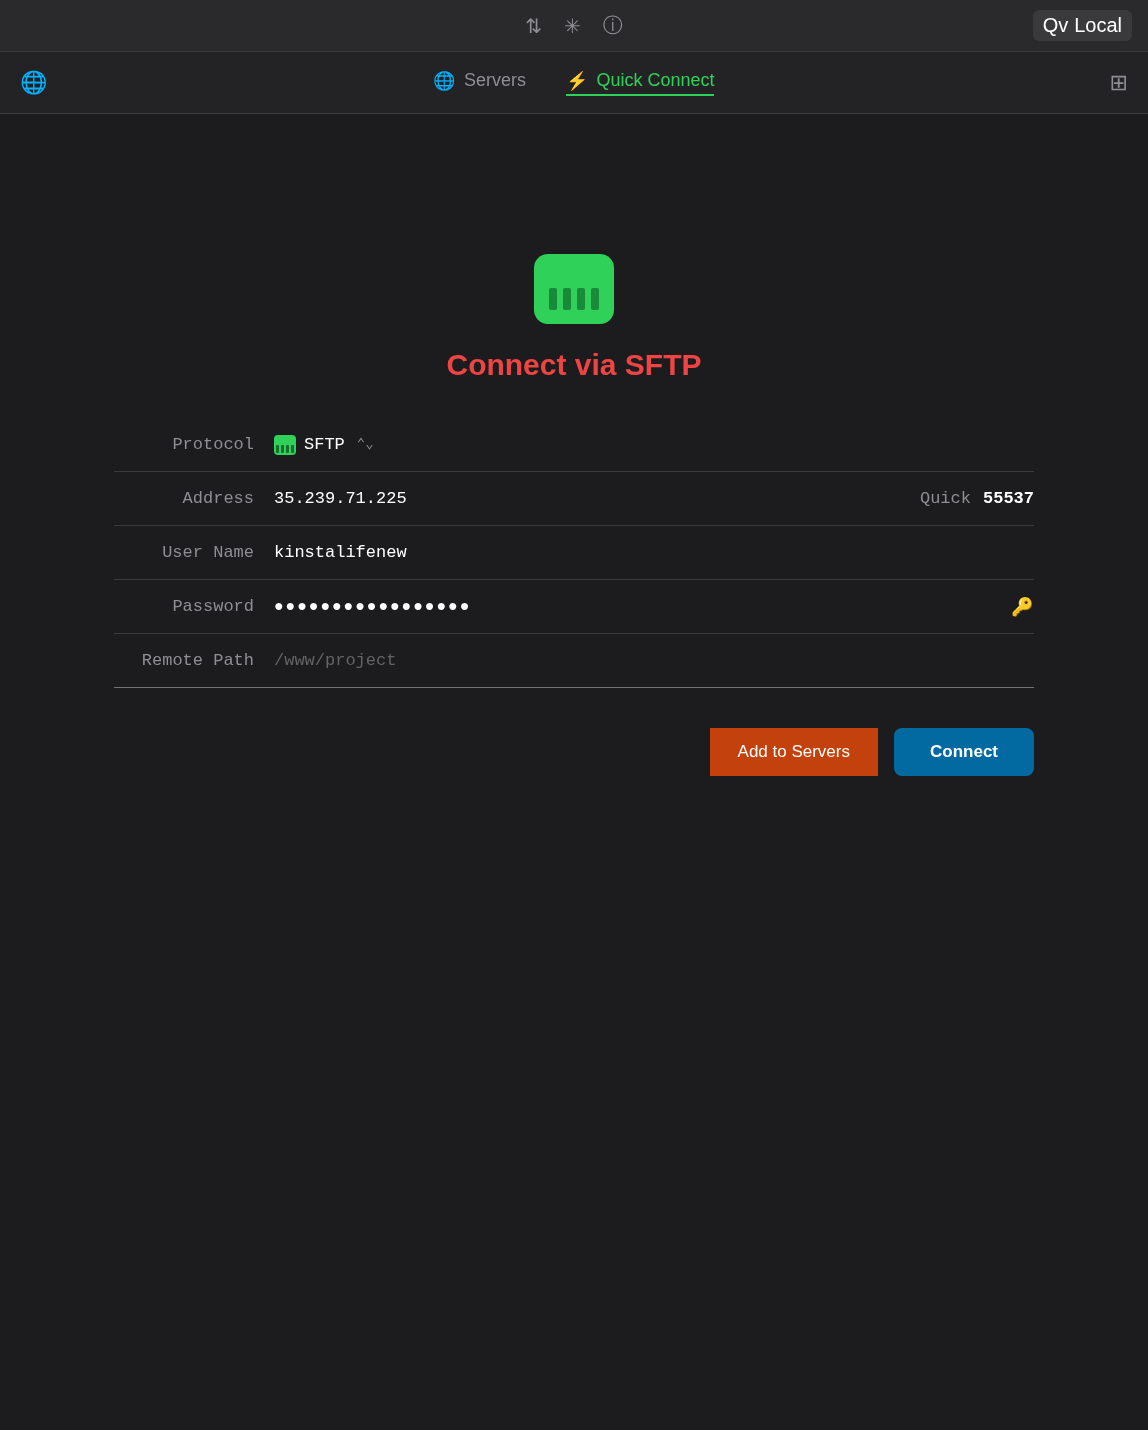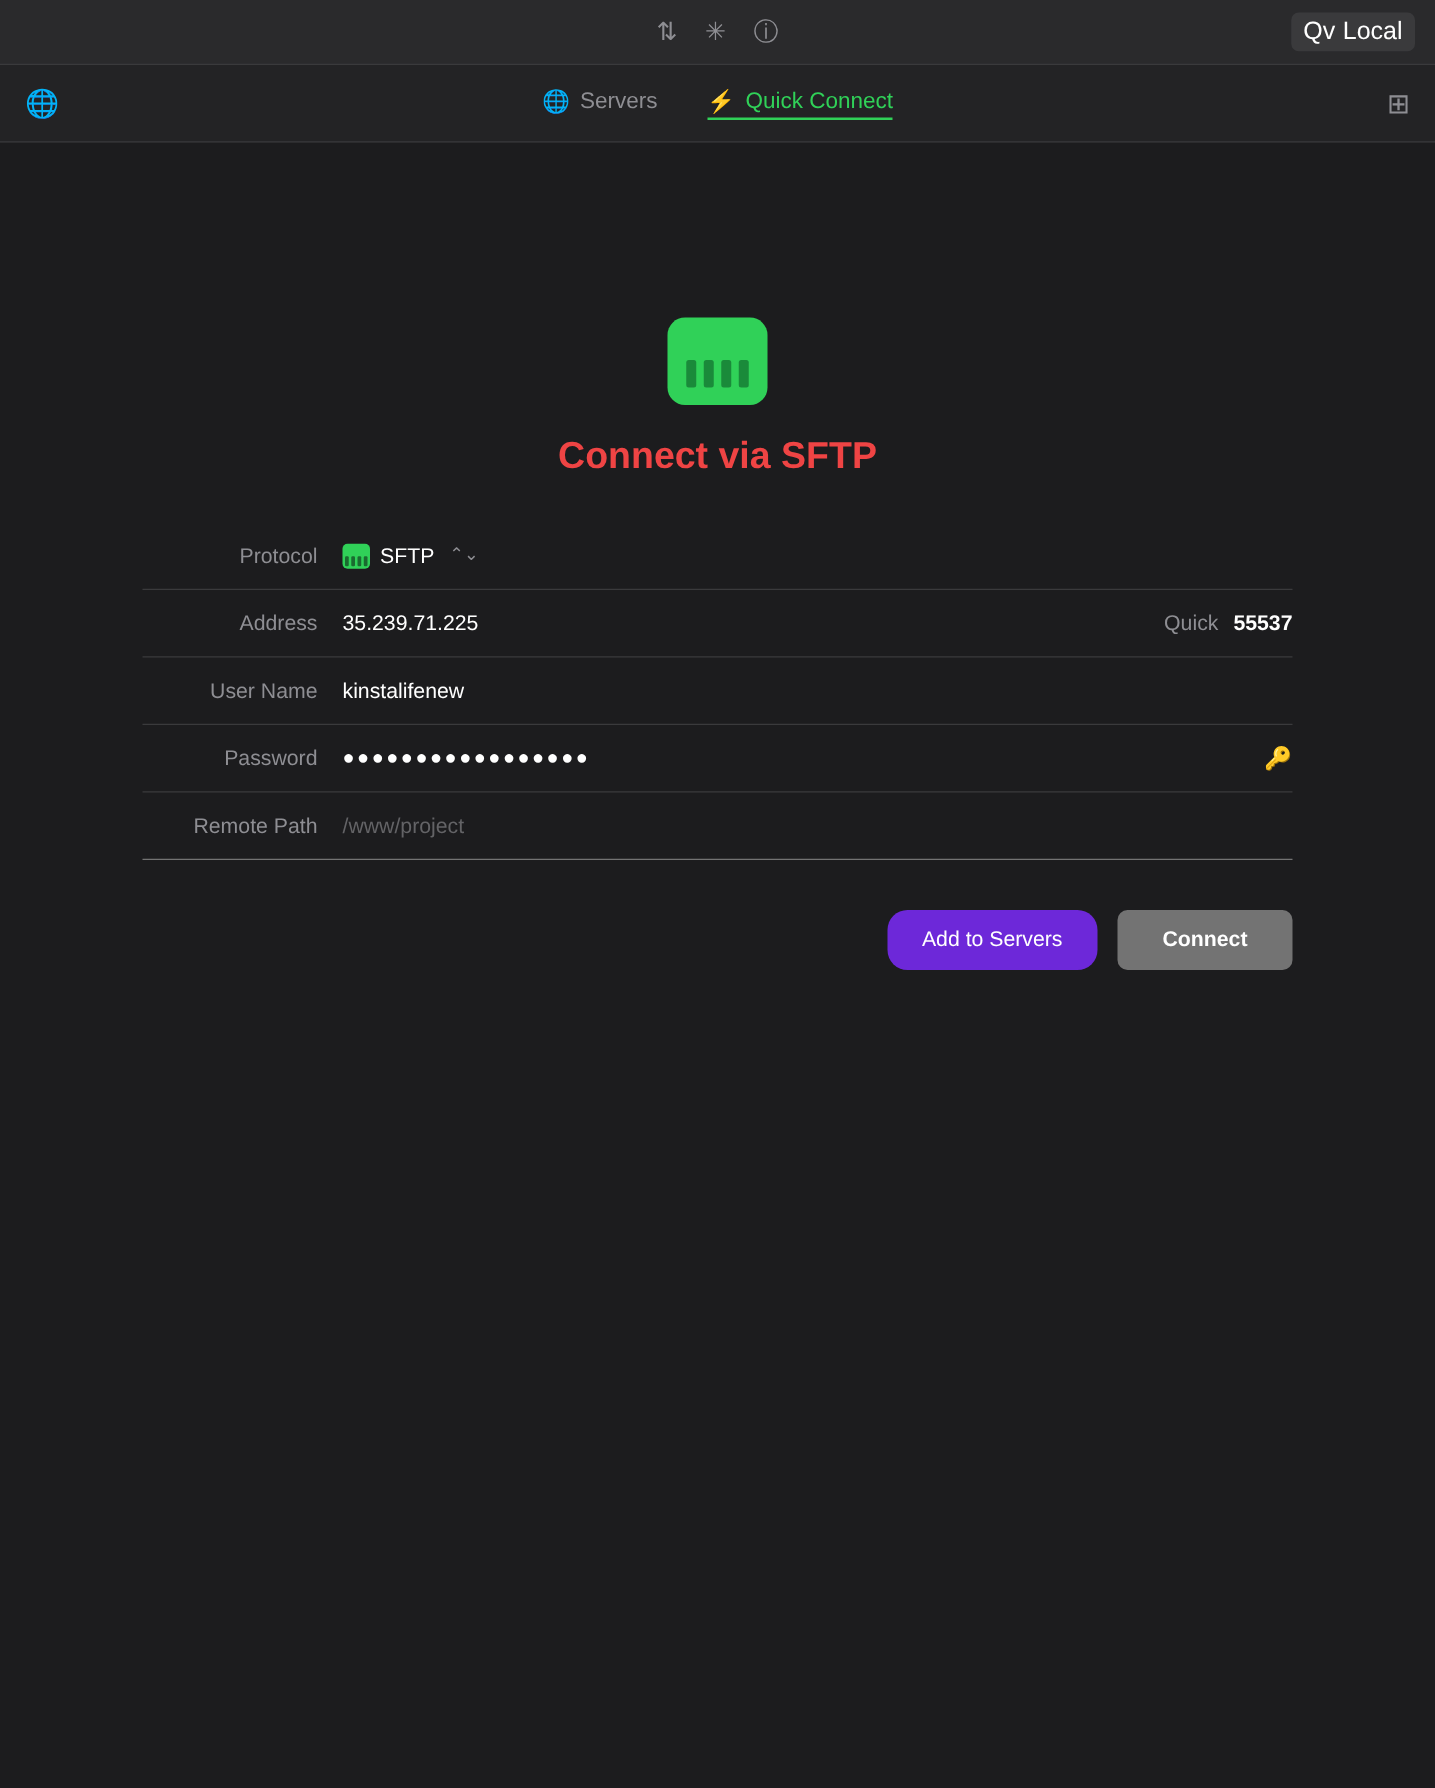--- a/index.html
+++ b/index.html
@@ -158,20 +158,21 @@
       font-size: 30px;
       font-weight: 600;
       color: #ef4444;
       margin-bottom: 36px;
     }
 
     
     .form-container {
       width: 100%;
       max-width: 920px;
+      font-family: Liberation Mono, monospace;
     }
 
     .form-row {
       display: flex;
       align-items: center;
       border-bottom: 1px solid #3a3a3c;
       min-height: 54px;
       padding: 10px 0;
     }
 
@@ -284,32 +285,32 @@
     .button-row {
       display: flex;
       justify-content: flex-end;
       gap: 16px;
       margin-top: 40px;
       width: 100%;
       max-width: 920px;
     }
 
     .btn-add-servers {
-      background: #6d28d9;
+      background: #c2410c;
       color: #ffffff;
       border: none;
-      border-radius: 16px;
+      border-radius: 0;
       padding: 14px 28px;
       font-size: 17px;
       font-weight: 500;
       cursor: pointer;
     }
 
     .btn-connect {
-      background: #737373;
+      background: #0369a1;
       color: #ffffff;
       border: none;
       border-radius: 8px;
       padding: 14px 36px;
       font-size: 17px;
       font-weight: 600;
       cursor: pointer;
     }
   </style>
 </head>

